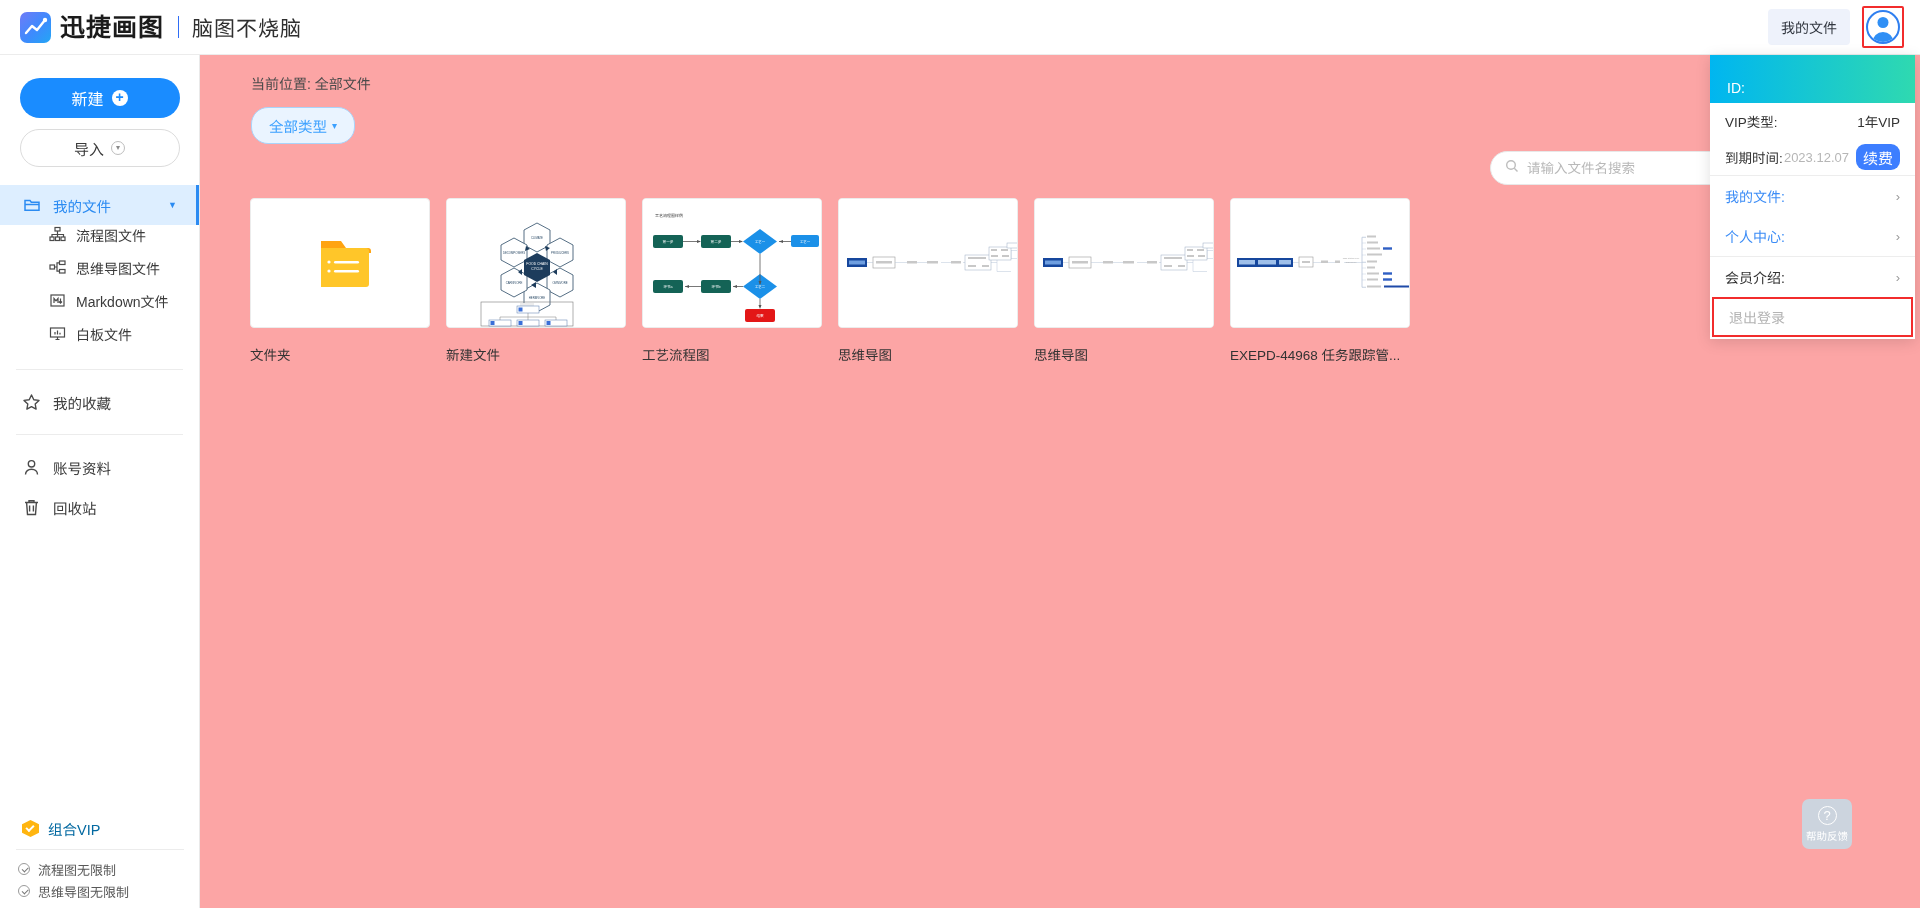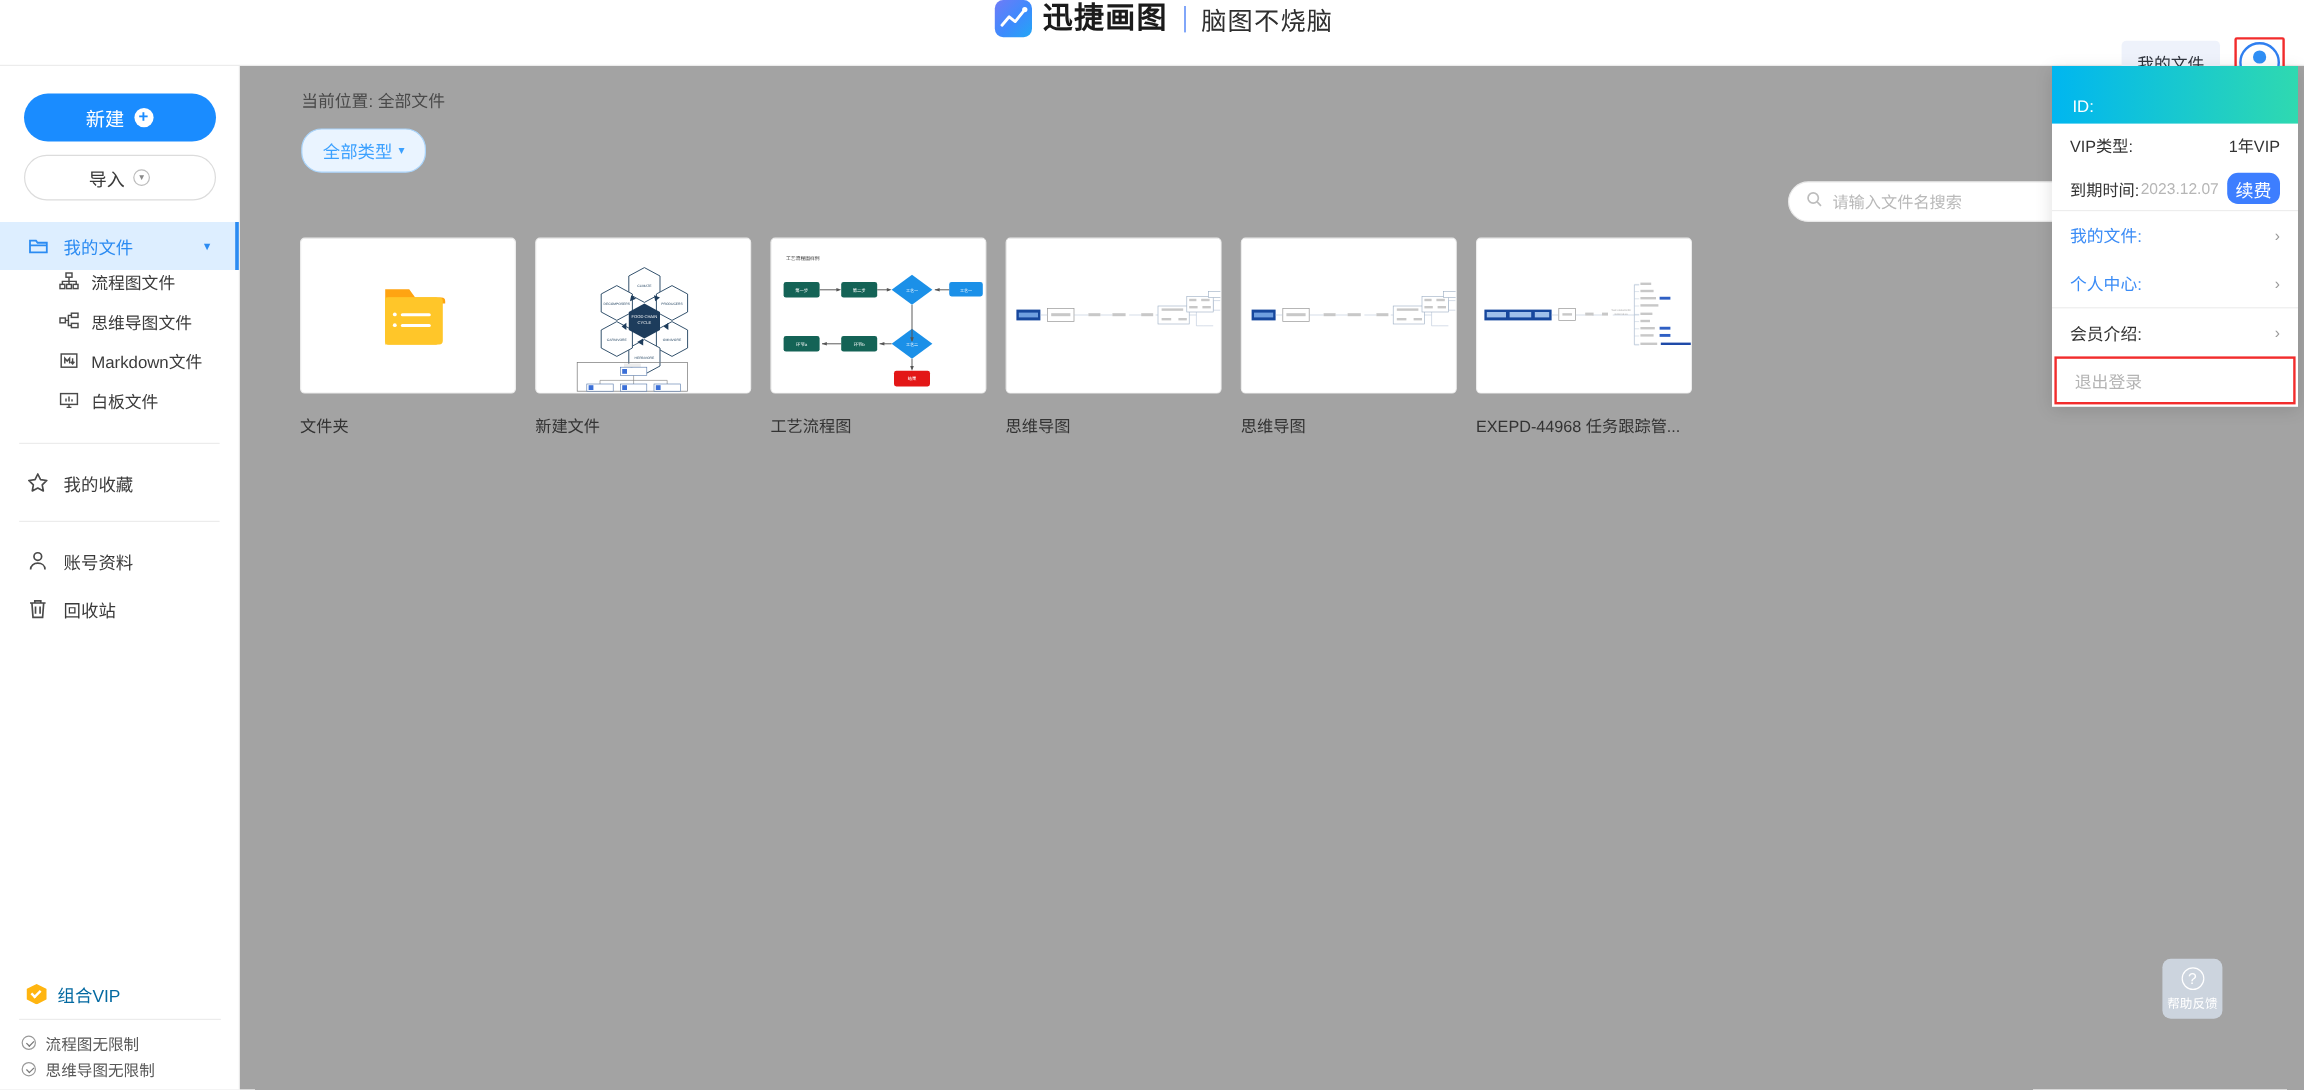--- a/index.html
+++ b/index.html
@@ -9,21 +9,21 @@
     font-family: "Liberation Sans", "DejaVu Sans", sans-serif;
     background: #ffffff;
     overflow: hidden;
   }
   #app { position: relative; width: 1920px; height: 908px; }
 
   
   .header {
     position: absolute; top: 0; left: 0; width: 1920px; height: 55px;
     background: #ffffff; border-bottom: 1px solid #ececec;
-    display: flex; align-items: center; z-index: 40; flex-direction: column;
+    display: flex; align-items: center; z-index: 40;
   }
   .brand { display: flex; align-items: center; padding-left: 20px; }
   .brand-logo {
     width: 31px; height: 31px; border-radius: 7px;
     background: linear-gradient(135deg, #6f7bf7 0%, #3d8bfd 55%, #23a6f5 100%);
     position: relative; flex: none;
   }
   .brand-logo svg { position: absolute; inset: 0; }
   .brand-name {
     font-size: 25px; font-weight: bold; color: #1b1b1b;
@@ -144,21 +144,21 @@
   }
   .vip-feat .chk::after {
     content: ""; position: absolute; left: 2.5px; top: 3px;
     width: 5px; height: 2.5px; border-left: 1.2px solid #777; border-bottom: 1.2px solid #777;
     transform: rotate(-45deg);
   }
 
   
   .main {
     position: absolute; top: 55px; left: 200px;
-    width: 1720px; height: 853px; background: #a3a3a3;
+    width: 1720px; height: 853px; background: #fca5a5;
   }
   .breadcrumb {
     font-size: 14px; color: #4a4a4a; padding: 18px 0 0 51px;
   }
   .filter-row { padding: 14px 0 0 51px; }
   .filter-pill {
     display: inline-flex; align-items: center; gap: 5px;
     background: #eaf4ff; color: #3ba0ff; border: 1px solid #a9d4fb;
     font-size: 14.5px; border-radius: 17px; padding: 7px 17px; cursor: pointer;
   }

